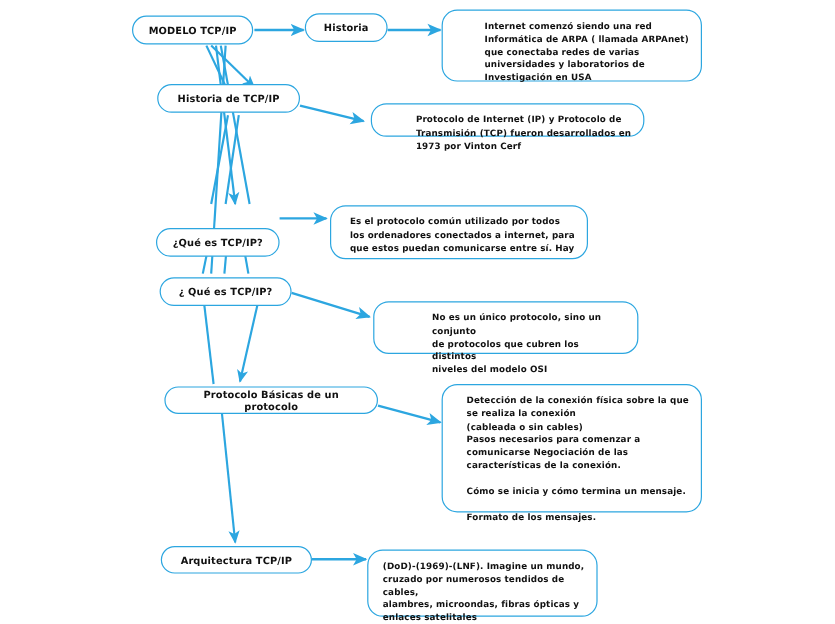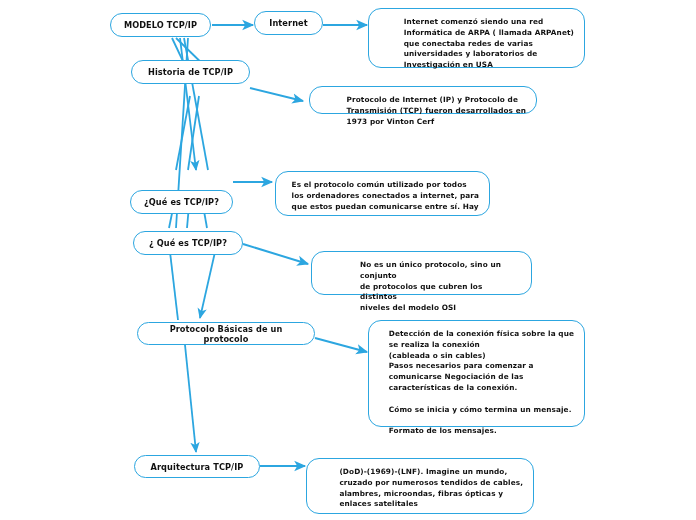--- a/index.html
+++ b/index.html
@@ -100,24 +100,24 @@
     <path d="M315,338 L367,352" fill="none" stroke="#2ca6e0" stroke-width="2" marker-end="url(#arrow)"></path>
 
     <path d="M260,466 L305,466" fill="none" stroke="#2ca6e0" stroke-width="2" marker-end="url(#arrow)"></path>
   </svg>
 
   <div class="node topic" style="left:110px; top:13px; width:101px; height:24px;">
     <span>MODELO TCP/IP</span>
   </div>
 
   <div class="node topic" style="left:254px; top:11px; width:69px; height:24px;">
-    <span>Internet</span>
+    <span>Historia</span>
   </div>
 
-  <div class="node topic" style="left:131px; top:60px; width:119px; height:24px;">
+  <div class="node topic" style="left:131px; top:70px; width:119px; height:24px;">
     <span>Historia de TCP/IP</span>
   </div>
 
   <div class="node topic" style="left:130px; top:170px; width:103px; height:24px;margin-top:20px;">
     <span>¿Qué es TCP/IP?</span>
   </div>
 
   <div class="node topic" style="left:133px; top:231px; width:110px; height:24px;">
     <span>¿ Qué es TCP/IP?</span>
   </div>
@@ -162,20 +162,20 @@
 (cableada o sin cables)
 Pasos necesarios para comenzar a
 comunicarse Negociación de las
 características de la conexión.
 
 Cómo se inicia y cómo termina un mensaje.
 
 Formato de los mensajes.</span>
   </div>
 
-  <div class="node detail" style="left:306px; top:458px; width:228px; height:56px;">
+  <div class="node detail" style="left:306px; top:458px; width:192px; height:56px;">
     <span class="detail-text">(DoD)-(1969)-(LNF). Imagine un mundo,
 cruzado por numerosos tendidos de cables,
 alambres, microondas, fibras ópticas y
 enlaces satelitales</span>
   </div>
 
 </div>
 
 </body></html>

